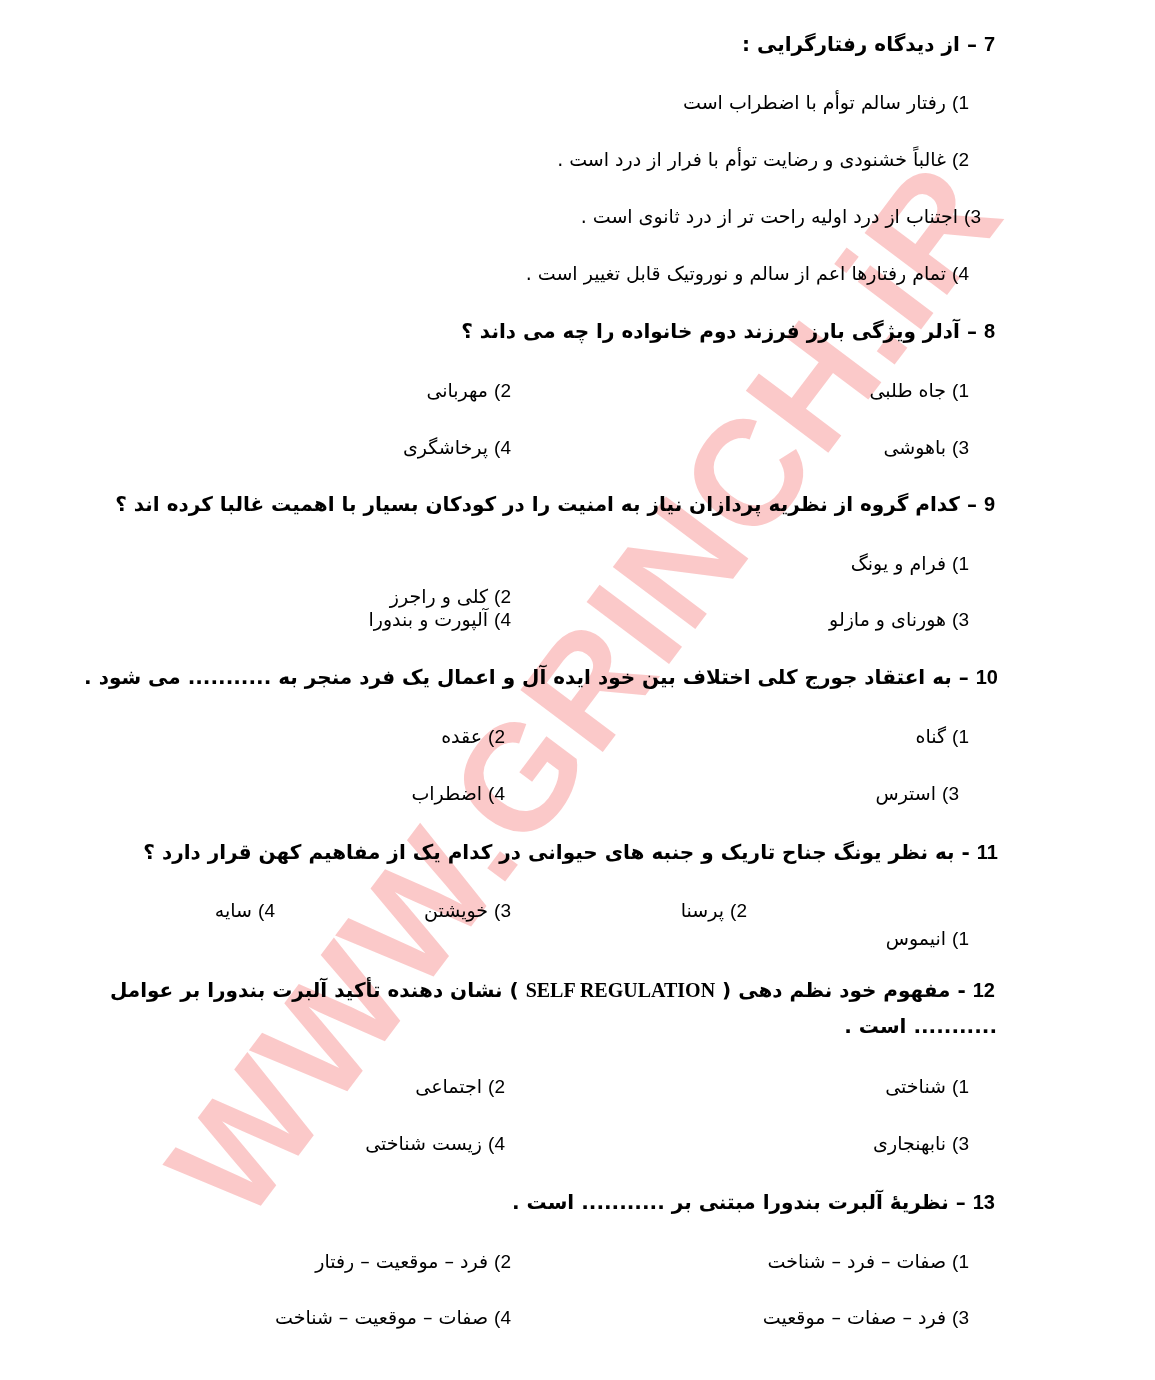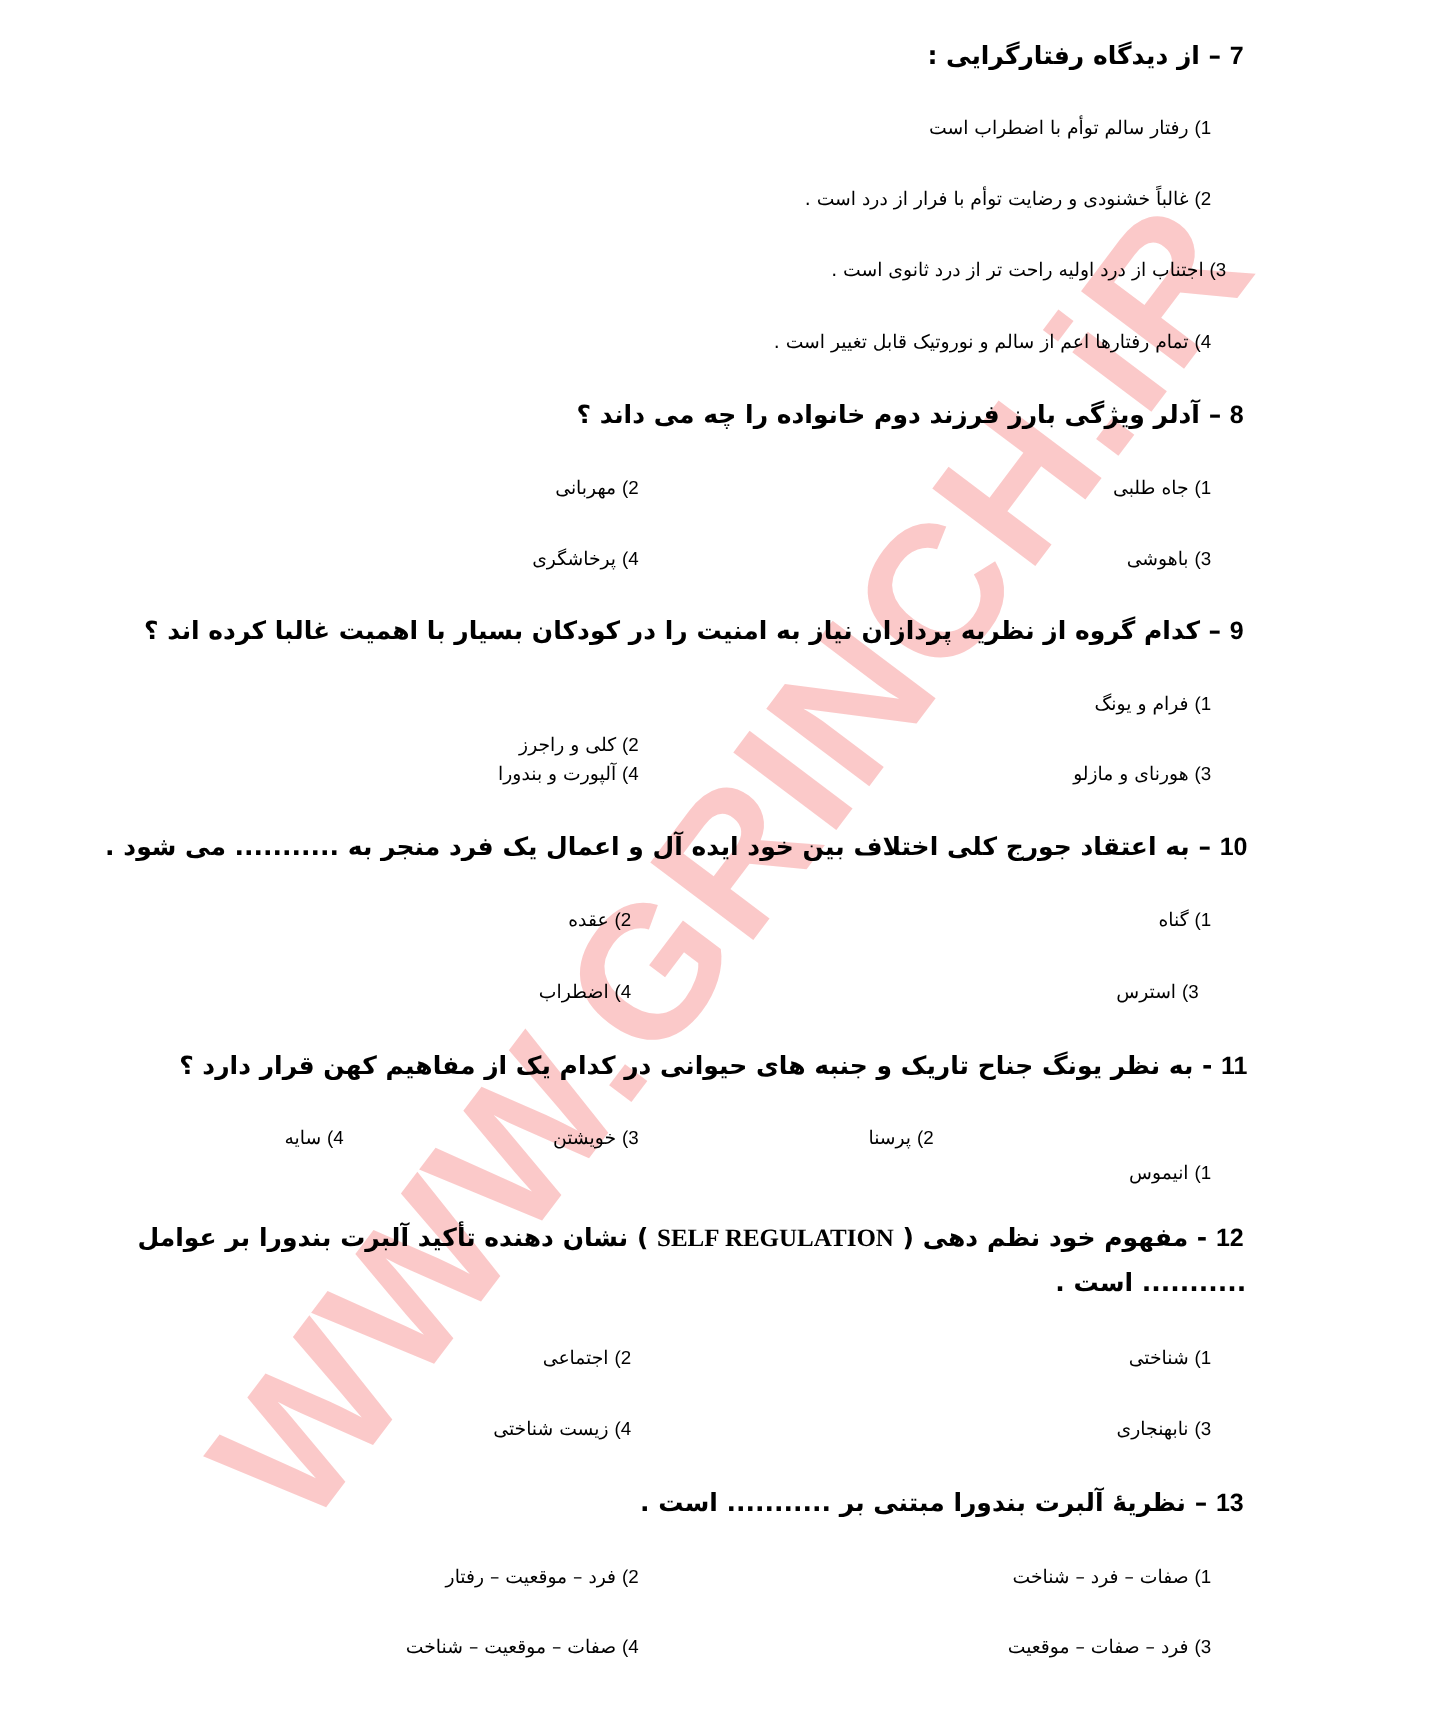--- a/index.html
+++ b/index.html
@@ -10,21 +10,21 @@
   .watermark {
     position: absolute; left: 585px; top: 690px;
     transform: translate(-50%, -50%) rotate(-53deg);
     font-family: "Liberation Sans", sans-serif; font-weight: bold;
     font-size: 150px; letter-spacing: 2px; white-space: nowrap;
     color: rgba(240, 60, 60, 0.28); z-index: 0; pointer-events: none;
   }
   .page { position: absolute; left: 0; top: 0; width: 1155px; height: 1380px; z-index: 1; }
   .line {
     position: absolute; direction: rtl; unicode-bidi: isolate; white-space: nowrap;
-    font-size: 15px; line-height: 28px;
+    font-size: 19px; line-height: 28px;
   }
   .q { font-weight: bold; font-size: 20px; }
   .num { font-family: "Liberation Sans", sans-serif; }
   .latin { font-family: "Liberation Serif", serif; font-weight: bold; }
 </style>
 </head>
 <body>
 
 <div class="watermark">WWW.GRINCH.iR</div>
 

